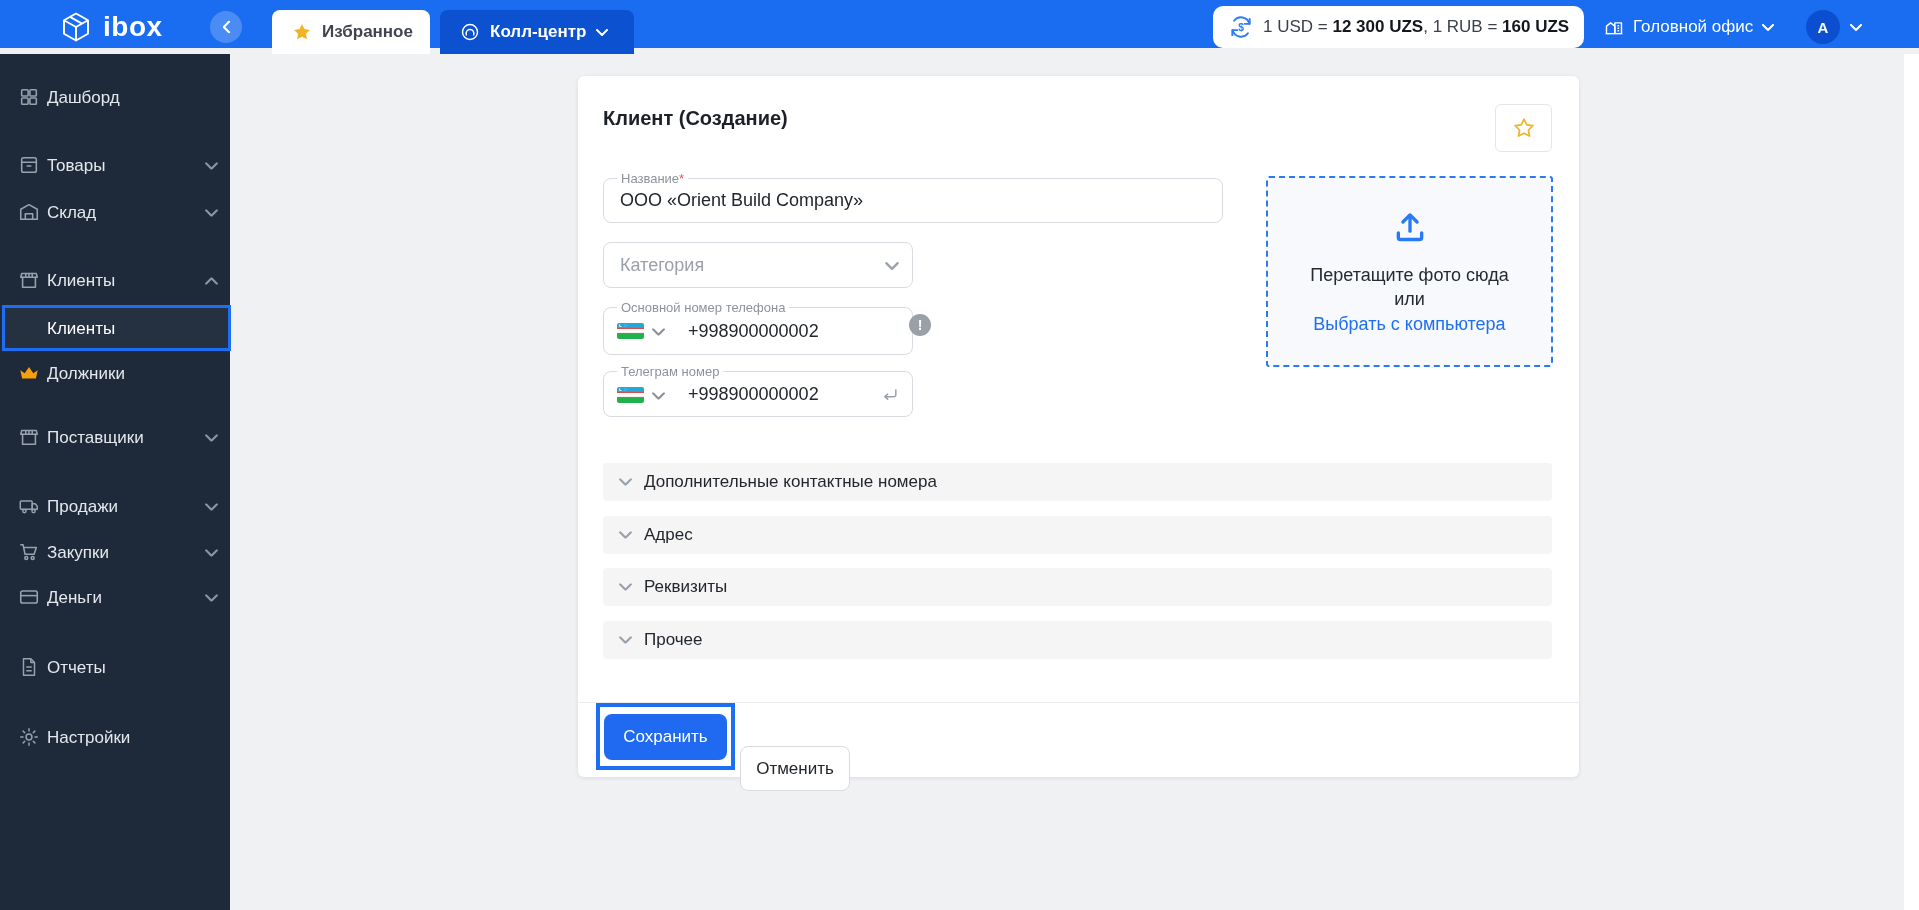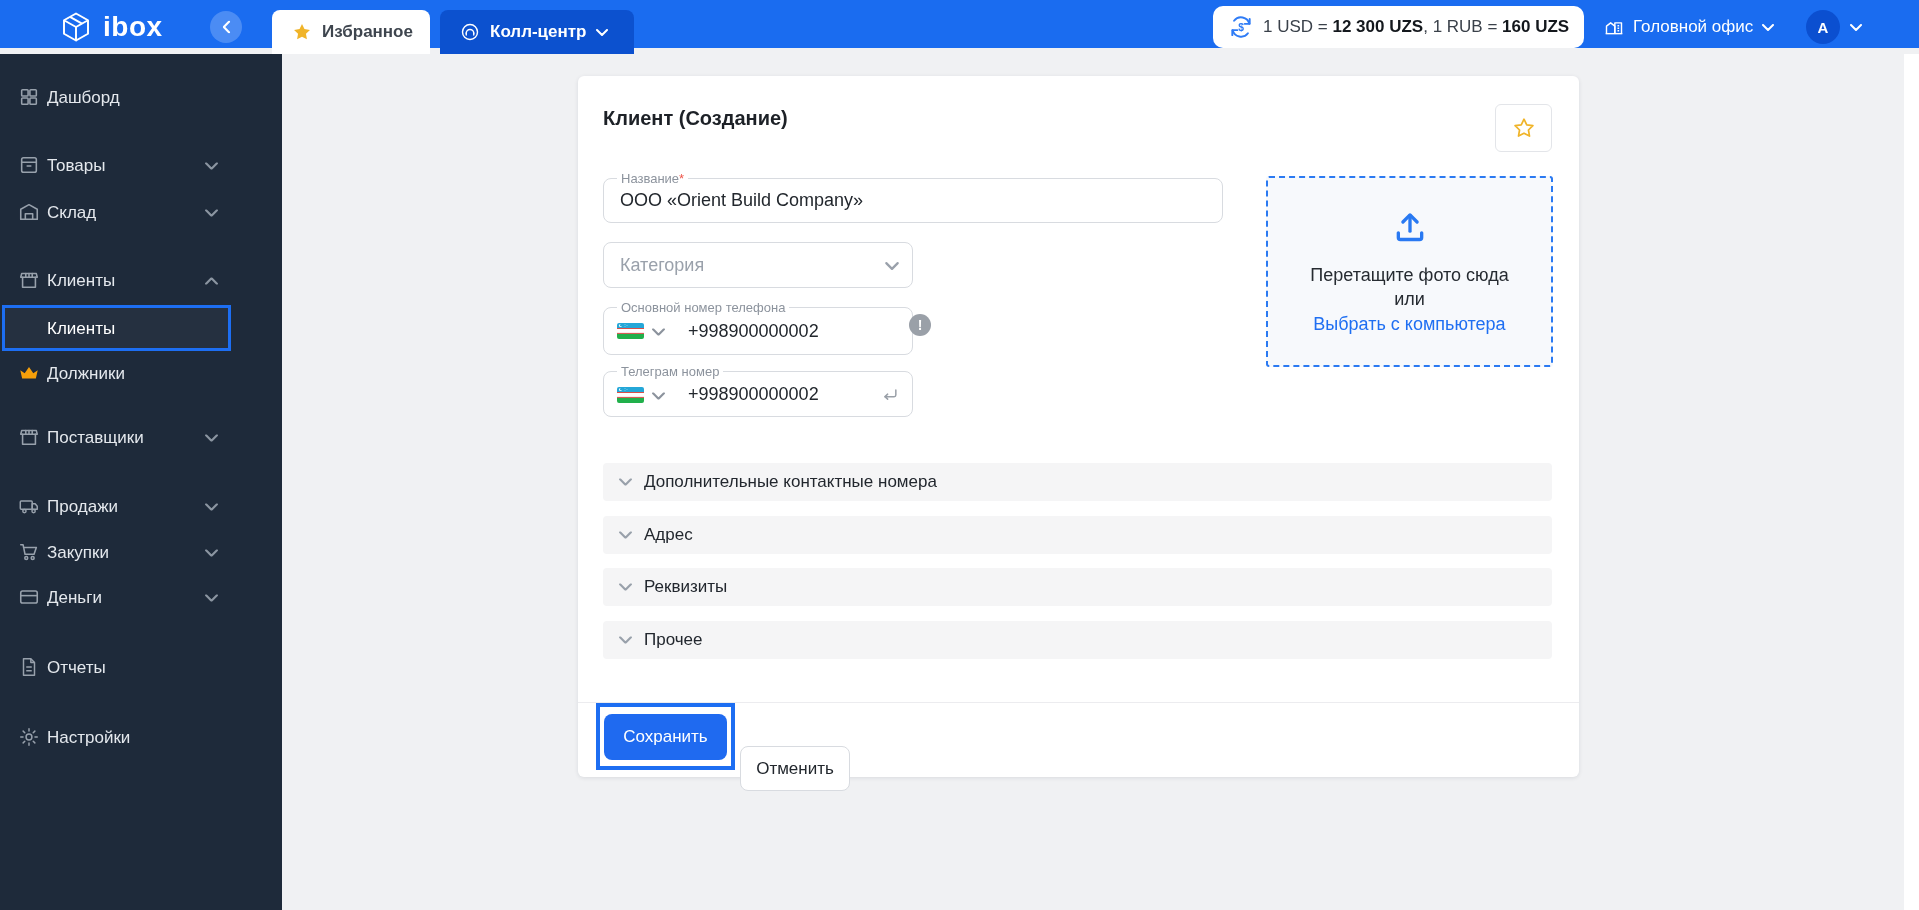--- a/index.html
+++ b/index.html
@@ -30,21 +30,21 @@
     display:flex; align-items:center; gap:9px; padding:0 15px; font-size:17px; color:#3a414a; }
   #currency b { color:#14181d; }
   #branch { position:absolute; left:1604px; top:0; height:54px; display:flex; align-items:center; gap:9px;
     color:#fff; font-size:17px; font-weight:500; cursor:pointer; background:none; border:none; }
   #avatar { position:absolute; left:1806px; top:10px; width:34px; height:34px; border-radius:50%;
     background:#0b4fd0; color:#fff; display:flex; align-items:center; justify-content:center;
     font-size:15px; font-weight:700; cursor:pointer; border:none; }
   #avatar-chev { position:absolute; left:1850px; top:24px; color:#fff; cursor:pointer; }
 
   
-  #sidebar { position:absolute; left:0; top:54px; width:282px; height:856px; background:#1e2a3a; z-index:5; }
+  #sidebar { position:absolute; left:0; top:54px; width:230px; height:856px; background:#1e2a3a; z-index:5; }
   .si { position:absolute; left:0; width:239px; height:45px; display:flex; align-items:center;
     color:#e4e8ed; font-size:17px; cursor:pointer; }
   .si .ic { position:absolute; left:18px; top:11px; }
   .si .lb { position:absolute; left:47px; white-space:nowrap; }
   .si .ch { position:absolute; left:205px; top:19px; color:#8b95a1; }
   .si.up .ch { transform:rotate(180deg); }
   #sel-box { position:absolute; left:2px; top:251px; width:229px; height:46px;
     border:3px solid #1d6ef2; background:rgba(255,255,255,.03); pointer-events:none; }
 
   

